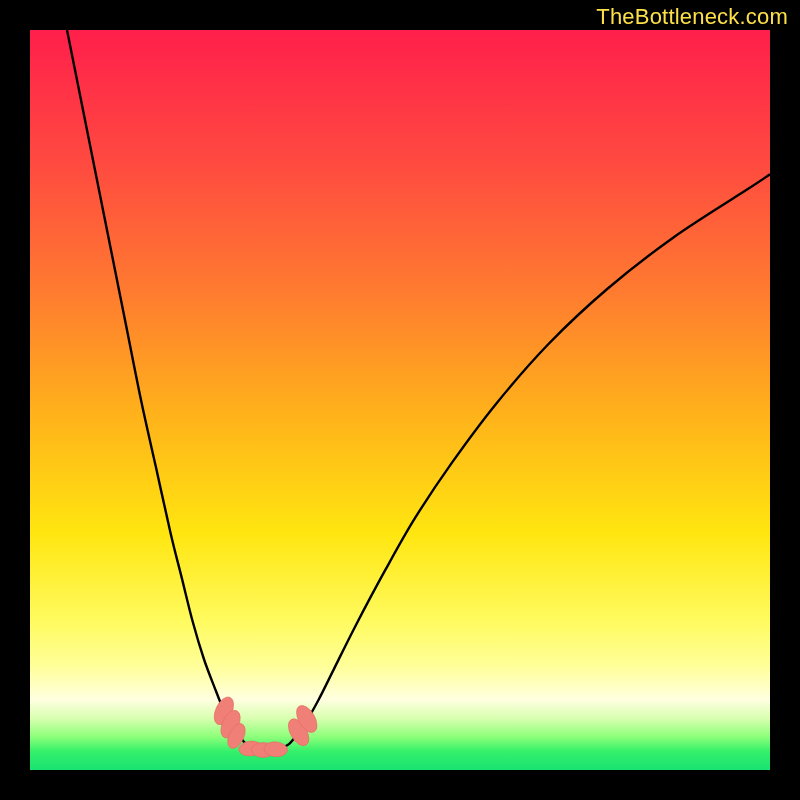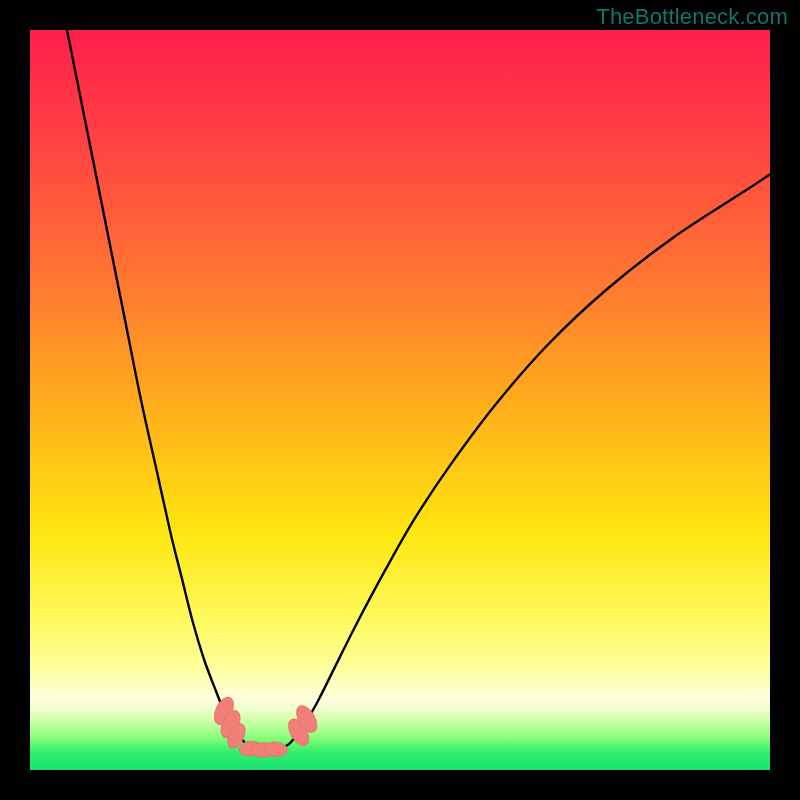--- a/index.html
+++ b/index.html
@@ -24,21 +24,21 @@
     left: 30px;
     top: 30px;
     width: 740px;
     height: 740px;
     overflow: hidden;
   }
   .watermark {
     position: absolute;
     top: 4px;
     right: 12px;
-    color: #0f766e;
+    color: #fde047;
     font-size: 22px;
     font-weight: 500;
     letter-spacing: 0.2px;
     z-index: 20;
   }
   svg { display: block; }
 </style>
 </head>
 <body>
 

